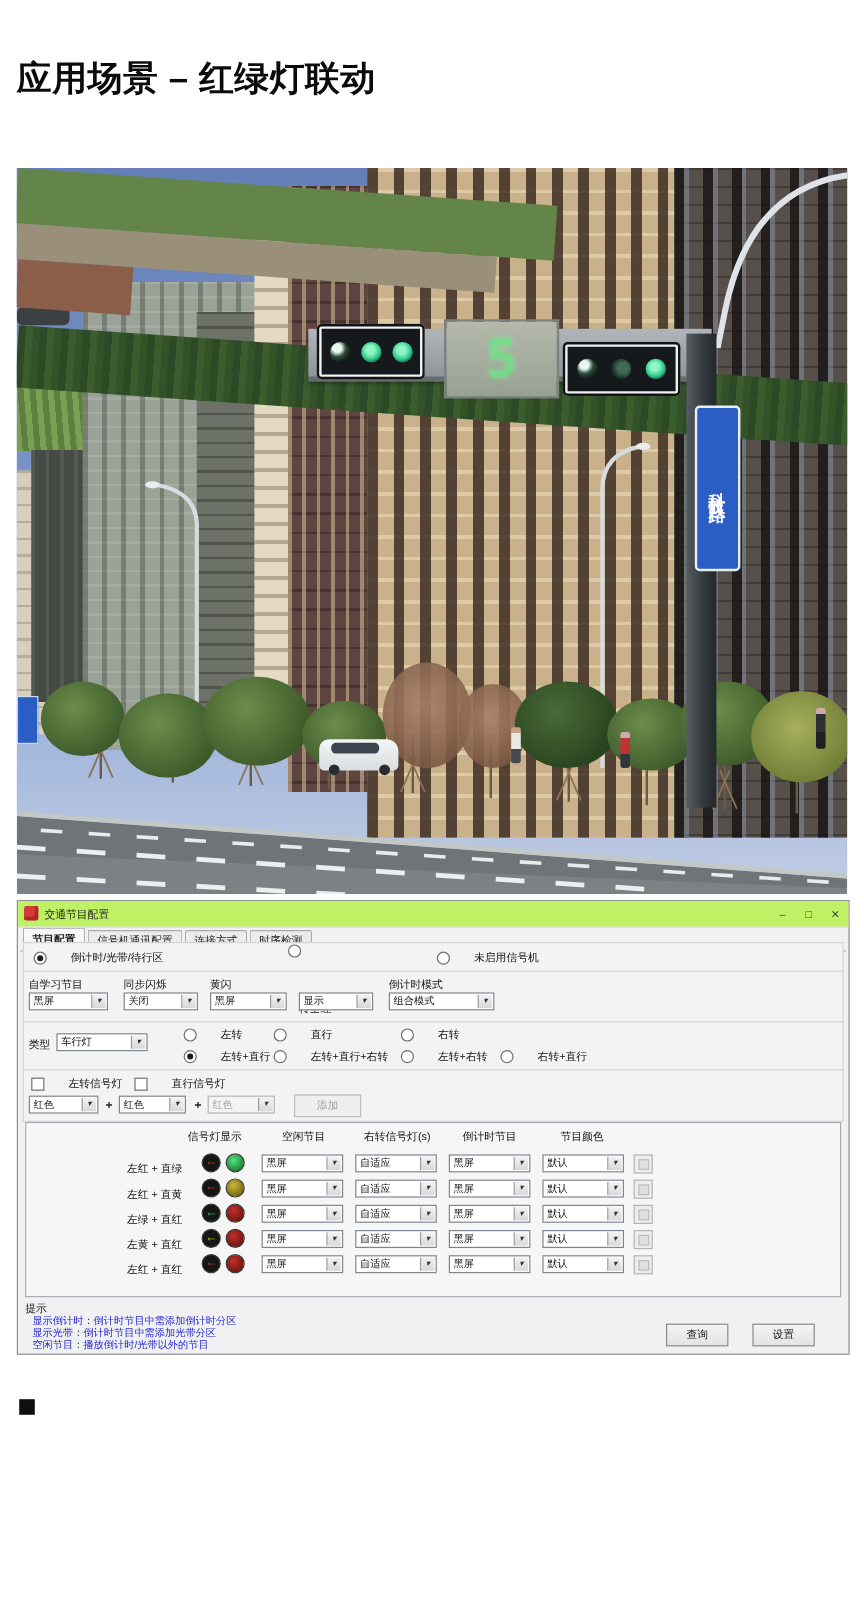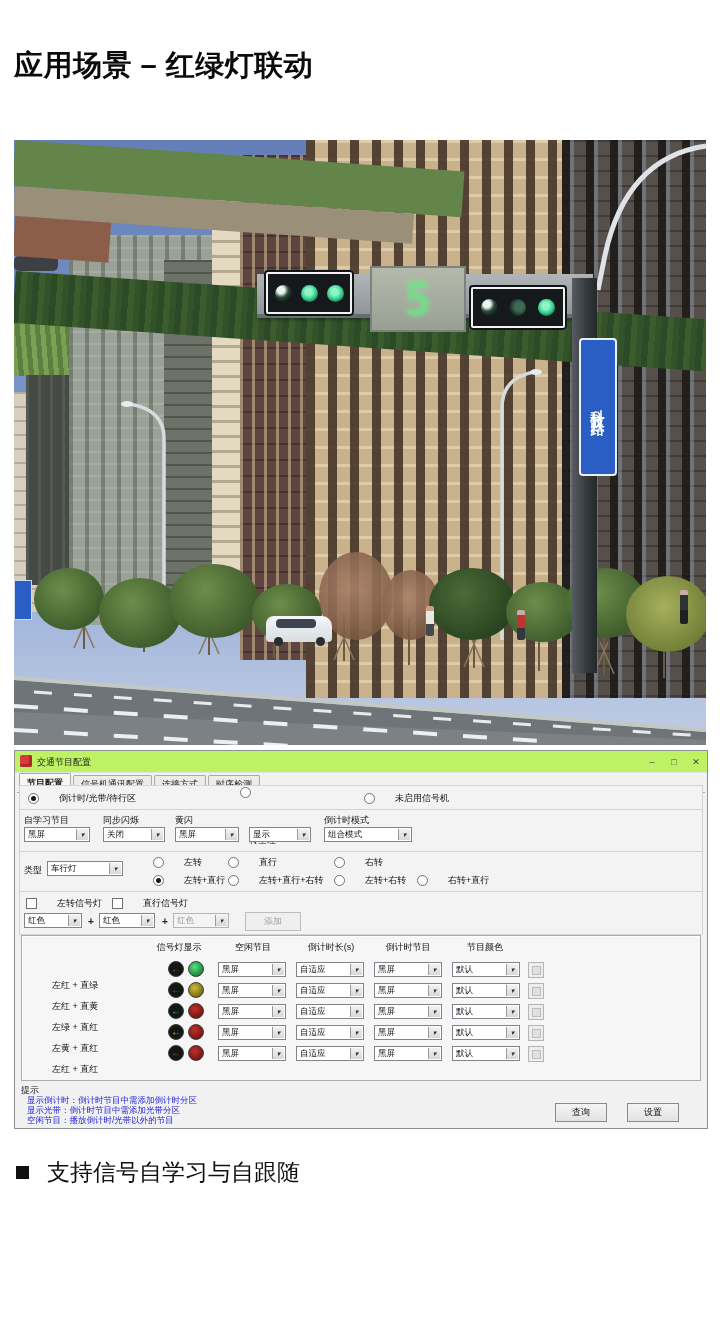--- a/index.html
+++ b/index.html
@@ -103,21 +103,21 @@
   .combo .dd::after{content:"▾";font-size:7px;color:#333;line-height:1;}
   .combo.cdis{background:#f4f4f4;color:#9b9b9b;border-color:#b5b5b5;}
   .plus{position:absolute;font-size:10px;font-weight:bold;color:#222;}
   .btn{position:absolute;background:linear-gradient(180deg,#f4f4f4,#e3e3e3);border:1px solid #8a8a8a;
        display:flex;align-items:center;justify-content:center;font-size:9px;color:#111;}
   .btn.bdis{color:#a0a0a0;border-color:#bdbdbd;background:#efefef;}
   .tablebox{position:absolute;left:6px;top:184px;width:678px;height:144px;background:#f6f6f6;
             border:1px solid #a9adb2;box-shadow:inset 1px 1px 0 #fff;}
   .th{position:absolute;top:5px;font-size:9px;color:#111;text-align:center;white-space:nowrap;}
   .trow{position:absolute;left:0;width:676px;height:20px;}
-  .rowlbl{position:absolute;left:30px;top:19px;width:100px;text-align:left;font-size:9px;color:#111;white-space:nowrap;}
+  .rowlbl{position:absolute;left:30px;top:8px;width:100px;text-align:right;font-size:9px;color:#111;white-space:nowrap;}
   .tl{position:absolute;top:1px;width:16px;height:16px;border-radius:50%;background:#141814;border:1px solid #3c3c3c;
       display:flex;align-items:center;justify-content:center;box-sizing:border-box;}
   .tl .ar{font-size:10px;font-weight:bold;line-height:1;}
   .tl[data-color="red"] .ar{color:#e6392b;}
   .tl[data-color="green"] .ar{color:#2fd35e;}
   .tl[data-color="yellow"] .ar{color:#e0c82e;}
   .tl.solid[data-color="green"]{background:radial-gradient(circle at 40% 35%,#55e07f,#1c7a33 80%);}
   .tl.solid[data-color="yellow"]{background:radial-gradient(circle at 40% 35%,#cbbA3a,#6f640f 80%);}
   .tl.solid[data-color="red"]{background:radial-gradient(circle at 40% 35%,#c03028,#6d1410 80%);}
   .pickbtn{position:absolute;top:2px;width:14px;height:14px;border:1px solid #b5b5b5;background:#ededed;
@@ -345,21 +345,21 @@
     <span class="plus" style="left:147px;top:165px;">+</span>
     <span class="combo cdis" style="left:158px;top:162px;width:56px;">
       <span class="cv">红色</span>
         <i class="dd"></i>
       </span>
     <span class="btn bdis" style="left:230px;top:161px;width:54px;height:17px;">添加</span>
 
     <div class="tablebox">
       <span class="th" style="left:126px;width:62px;">信号灯显示</span>
       <span class="th" style="left:200px;width:62px;">空闲节目</span>
-      <span class="th" style="left:276px;width:66px;">倒计时长(s)</span>
+      <span class="th" style="left:276px;width:66px;">右转信号灯(s)</span>
       <span class="th" style="left:354px;width:64px;">倒计时节目</span>
       <span class="th" style="left:432px;width:62px;">节目颜色</span>
 
       <div class="trow" style="top:24px;">
         <span class="rowlbl">左红 + 直绿</span>
         <span class="tl" style="left:146px;" data-color="red">
             <span class="ar">←</span>
           </span>
         <span class="tl solid" style="left:166px;" data-color="green"></span>
         <span class="combo" style="left:196px;top:2px;width:68px;">
@@ -482,17 +482,16 @@
     <span class="tipline" style="top:344px;">显示倒计时：倒计时节目中需添加倒计时分区</span>
     <span class="tipline" style="top:354px;">显示光带：倒计时节目中需添加光带分区</span>
     <span class="tipline" style="top:364px;">空闲节目：播放倒计时/光带以外的节目</span>
     <span class="btn" style="left:540px;top:352px;width:50px;height:17px;">查询</span>
     <span class="btn" style="left:612px;top:352px;width:50px;height:17px;">设置</span>
   </div>
 
   <div class="bullets">
     <div class="bi">
         <span class="sq"></span>
-        <span>支持信号自学习与自跟随</span>
       </div>
   </div>
 
 </div>
 
 </body></html>

